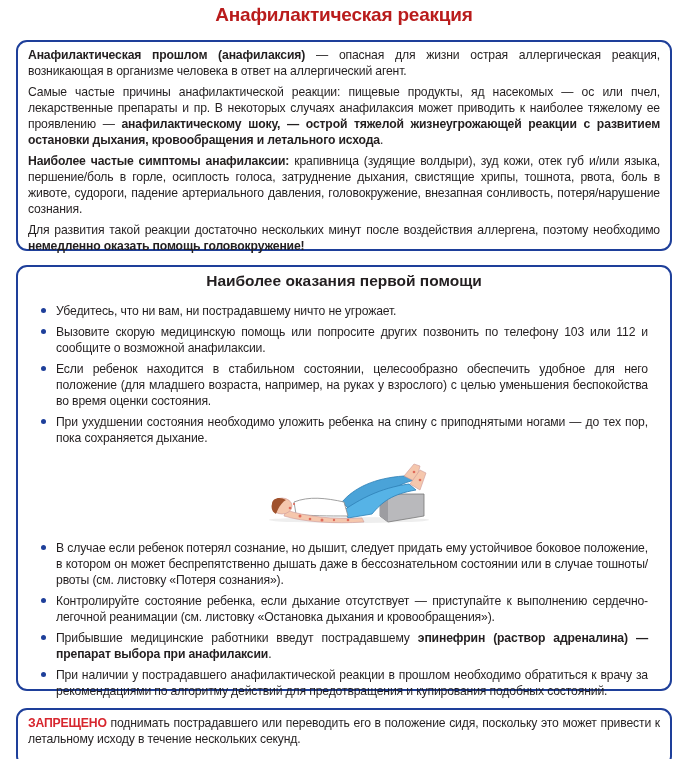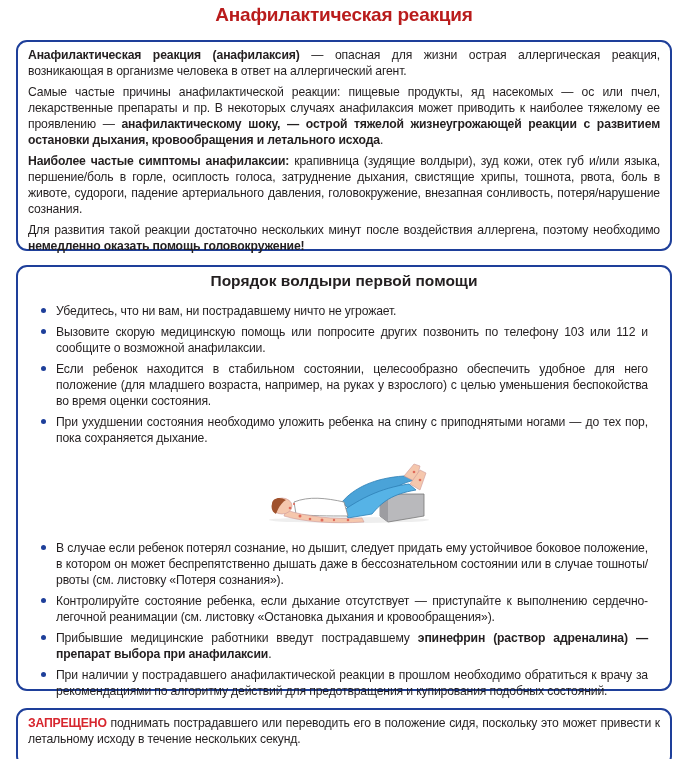--- a/index.html
+++ b/index.html
@@ -40,28 +40,28 @@
     display: block; margin: 4px auto 6px 236px; width: 170px; height: 70px;
   }
   .red { color: #d7262e; font-weight: bold; }
 </style>
 </head>
 <body>
 
 <div class="title">Анафилактическая реакция</div>
 
 <div class="box box1">
-  <p><b>Анафилактическая реакция (анафилаксия)</b><span> — опасная для жизни острая аллергическая реакция, возникающая в организме человека в ответ на аллергический агент.</span></p>
+  <p><b>Анафилактическая прошлом (анафилаксия)</b><span> — опасная для жизни острая аллергическая реакция, возникающая в организме человека в ответ на аллергический агент.</span></p>
   <p><span>Самые частые причины анафилактической реакции: пищевые продукты, яд насекомых — ос или пчел, лекарственные препараты и пр. В некоторых случаях анафилаксия может приводить к наиболее тяжелому ее проявлению — </span><b>анафилактическому шоку, — острой тяжелой жизнеугрожающей реакции с развитием остановки дыхания, кровообращения и летального исхода</b><span>.</span></p>
   <p><b>Наиболее частые симптомы анафилаксии:</b><span> крапивница (зудящие волдыри), зуд кожи, отек губ и/или языка, першение/боль в горле, осиплость голоса, затруднение дыхания, свистящие хрипы, тошнота, рвота, боль в животе, судороги, падение артериального давления, головокружение, внезапная сонливость, потеря/нарушение сознания.</span></p>
   <p><span>Для развития такой реакции достаточно нескольких минут после воздействия аллергена, поэтому необходимо </span><b>немедленно оказать помощь головокружение!</b></p>
 </div>
 
 <div class="box box2">
-  <div class="section-title">Порядок волдыри первой помощи</div>
+  <div class="section-title">Наиболее оказания первой помощи</div>
   <ul>
     <li><span class="bullet"></span><span>Убедитесь, что ни вам, ни пострадавшему ничто не угрожает.</span></li>
     <li><span class="bullet"></span><span>Вызовите скорую медицинскую помощь или попросите других позвонить по телефону 103 или 112 и сообщите о возможной анафилаксии.</span></li>
     <li><span class="bullet"></span><span>Если ребенок находится в стабильном состоянии, целесообразно обеспечить удобное для него положение (для младшего возраста, например, на руках у взрослого) с целью уменьшения беспокойства во время оценки состояния.</span></li>
     <li><span class="bullet"></span><span>При ухудшении состояния необходимо уложить ребенка на спину с приподнятыми ногами — до тех пор, пока сохраняется дыхание.</span></li>
   </ul>
 
   <svg class="illustration" viewBox="0 0 170 70" xmlns="http://www.w3.org/2000/svg">
 
     <ellipse cx="85" cy="62" rx="80" ry="3" fill="#eeeeee"></ellipse>

